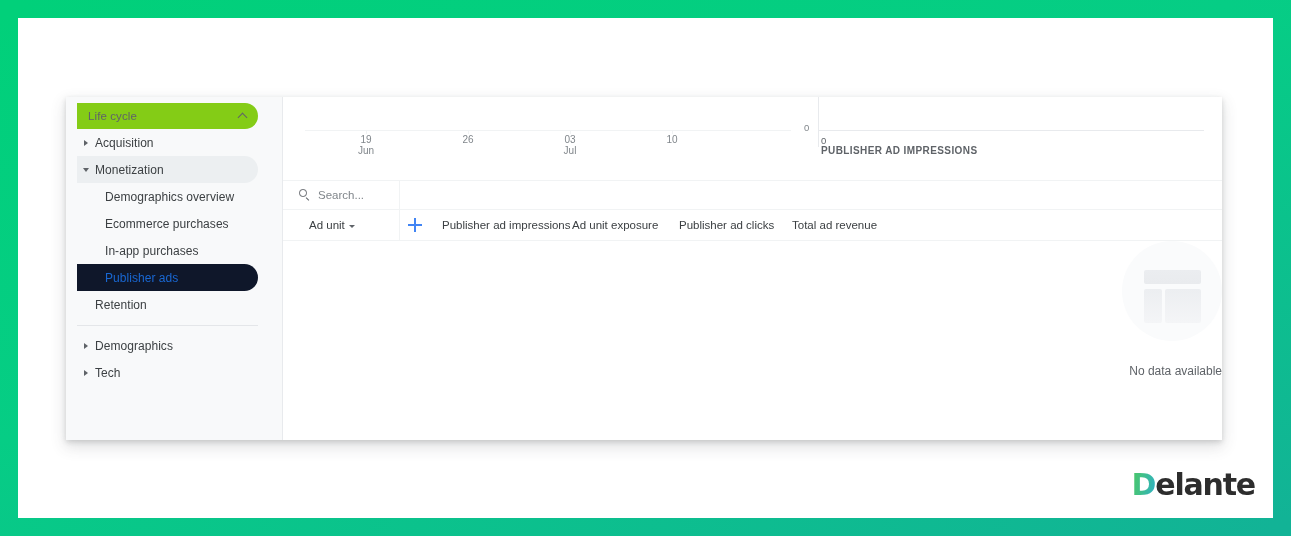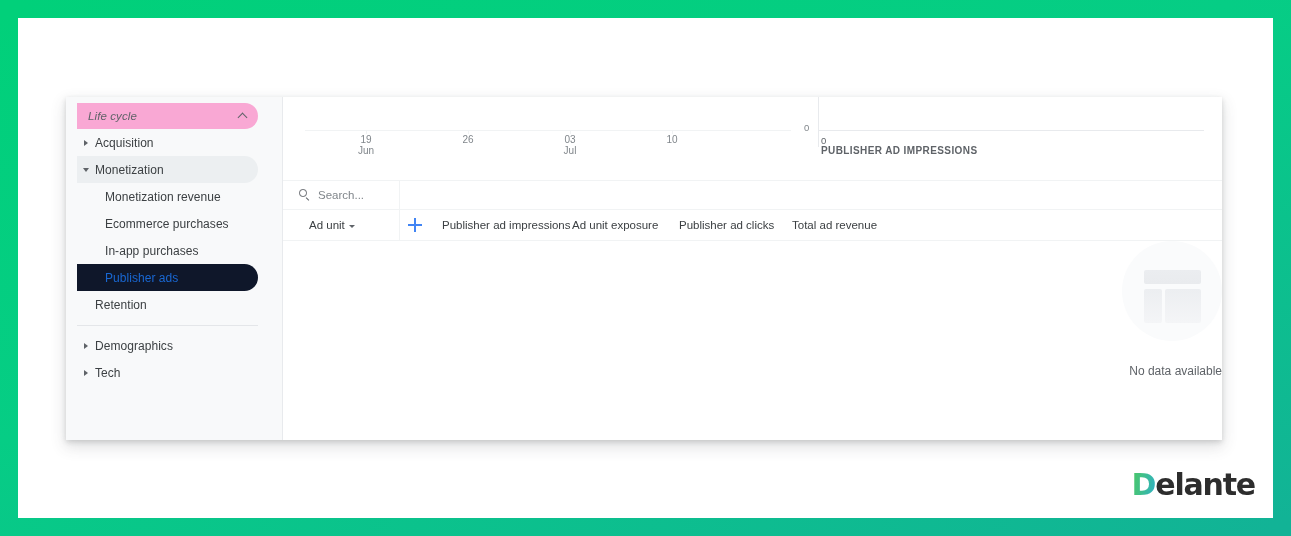--- a/index.html
+++ b/index.html
@@ -64,21 +64,21 @@
   .nav-section-header {
     display: flex;
     align-items: center;
     justify-content: space-between;
     height: 26px;
     margin: 0 24px 0 11px;
     padding: 0 10px 0 11px;
     border-radius: 0 13px 13px 0;
     box-sizing: border-box;
   }
-  .nav-section-header.shaded { background: #f9a8d4; font-style: italic; }
+  .nav-section-header.shaded { background: #84cc16; }
   .nav-section-header .sect-label {
     font-size: 11.5px;
     color: #5f6368;
     letter-spacing: .1px;
   }
   .caret-up {
     width: 9px; height: 9px;
     position: relative;
     flex: 0 0 9px;
   }
@@ -447,21 +447,21 @@
 
 
     <div class="nav-item shaded">
       <span class="tri">
           <i class="tri-down"></i>
         </span>
       <span class="nav-label">Monetization</span>
     </div>
 
     <div class="nav-sub">
-      <span class="nav-label">Monetization revenue</span>
+      <span class="nav-label">Demographics overview</span>
     </div>
     <div class="nav-sub">
       <span class="nav-label">Ecommerce purchases</span>
     </div>
     <div class="nav-sub">
       <span class="nav-label">In-app purchases</span>
     </div>
     <div class="nav-sub selected">
       <span class="nav-label">Publisher ads</span>
     </div>

